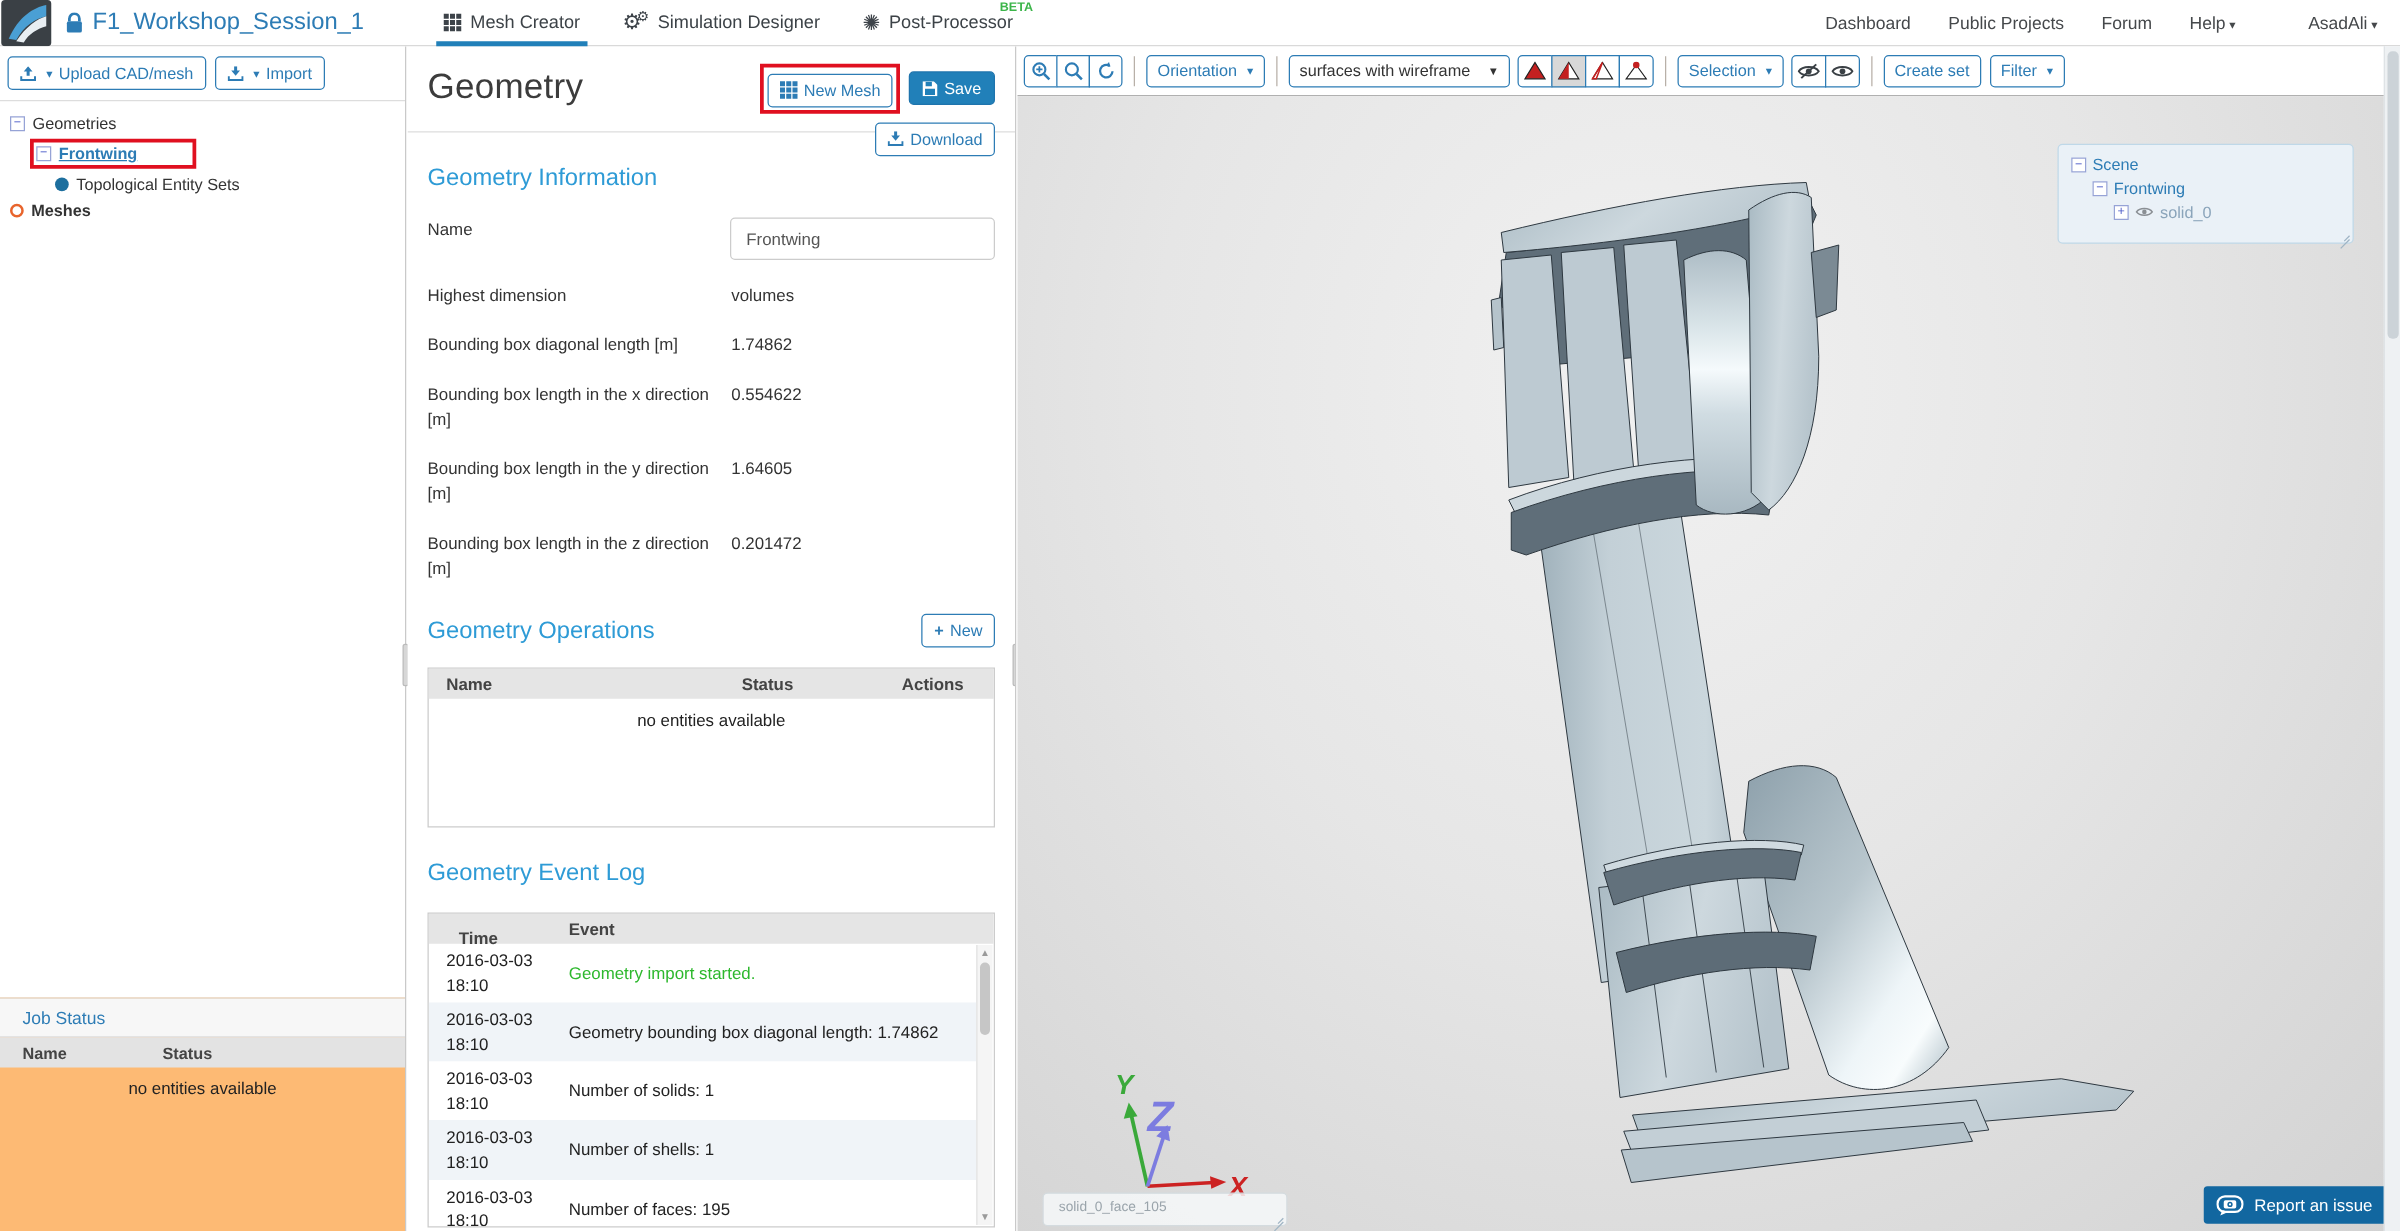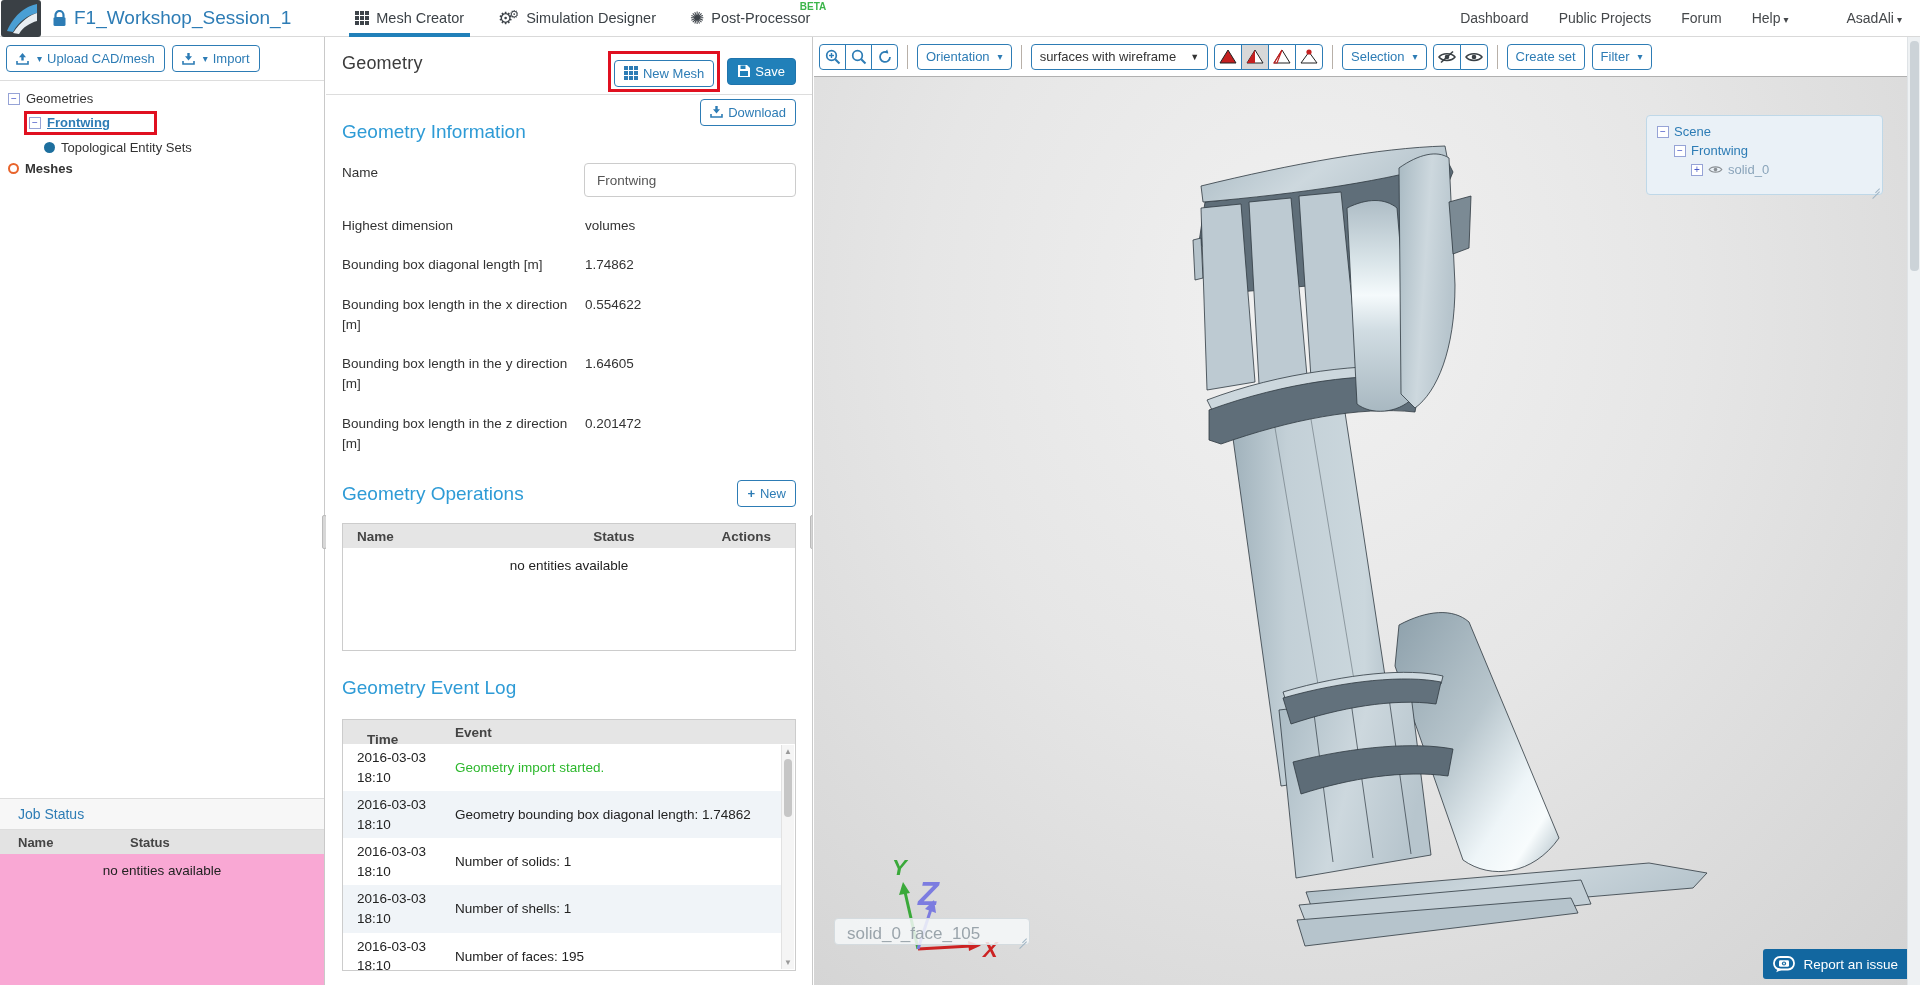--- a/index.html
+++ b/index.html
@@ -32,30 +32,30 @@
   .btn-primary { display:inline-flex; align-items:center; gap:5px; border:1px solid #1f74ad; color:#fff; background:#2180b9; border-radius:4px; font-size:13px; padding:4px 10px; height:27px; cursor:pointer; font-family:inherit; }
   .tree { padding:10px 0 0 8px; font-size:13px; color:#333; }
   .tree-row { display:flex; align-items:center; margin-bottom:5px; }
   .expander { display:inline-flex; align-items:center; justify-content:center; width:12px; height:12px; border:1px solid #96a3d6; background:#fff; color:#4a5ac8; font-size:10px; line-height:1; margin-right:6px; flex:0 0 12px; cursor:pointer; }
   .indent1 { margin-left:16px; } .indent2 { margin-left:36px; }
   .frontwing-annotation { display:inline-flex; align-items:center; border:3px solid #e01020; padding:1px 44px 2px 2px; }
   .tree-link { color:#2d7cb5; font-weight:bold; text-decoration:underline; cursor:pointer; }
   .dot-filled { width:11px; height:11px; border-radius:50%; background:#1d6f9e; margin-right:6px; flex:0 0 11px; }
   .dot-ring { width:11px; height:11px; border-radius:50%; border:2px solid #e8642c; background:#fff; margin-right:6px; flex:0 0 11px; }
   .sidebar-grip { position:absolute; right:-3px; top:478px; width:5px; height:34px; background:#d7d7d7; border:1px solid #bbb; border-radius:2px; cursor:col-resize; }
-  .job { position:absolute; left:0; right:0; bottom:0; height:187px; border-top:1px solid #ddd; background:#f9a8d4; }
+  .job { position:absolute; left:0; right:0; bottom:0; height:187px; border-top:1px solid #ddd; background:#fdba74; }
   .job-header { height:31px; background:#f7f7f7; border-bottom:1px solid #ddd; color:#2d7cb5; font-size:14px; padding:7px 0 0 18px; }
   .job-cols { height:24px; background:#e3e3e3; display:flex; font-size:13px; font-weight:bold; color:#444; align-items:center; }
   .job-cols .c1 { padding-left:18px; width:130px; }
   .job-empty { text-align:center; font-size:13.5px; color:#222; padding-top:9px; }
 
   
   .panel { position:absolute; left:326px; top:37px; bottom:0; width:487px; background:#fff; border-right:1px solid #c9c9c9; overflow:hidden; }
   .panel-inner { position:relative; padding:16px 16px 0 16px; }
-  .page-title { font-size:18px; font-weight:400; color:#3c3c3c; letter-spacing:.2px; }
+  .page-title { font-size:28px; font-weight:400; color:#3c3c3c; letter-spacing:.2px; }
   .header-buttons { position:absolute; top:14px; right:16px; display:flex; flex-direction:column; align-items:flex-end; gap:7px; }
   .hb-row { display:flex; gap:7px; align-items:center; }
   .newmesh-annotation { border:3px solid #e01020; padding:2px 3px; }
   .panel-divider { border:none; border-top:1px solid #ddd; margin:20px -16px 0 -16px; }
   .section-heading { color:#2e9bd6; font-size:19px; font-weight:400; margin:26px 0 20px 0; }
   .info-row { display:flex; align-items:flex-start; margin-bottom:19px; font-size:13.5px; color:#333; line-height:1.5; }
   .info-row .lbl { width:243px; padding-right:14px; }
   .info-row .val { flex:1; }
   .name-input { width:212px; height:34px; border:1px solid #ccc; border-radius:4px; padding:0 12px; font-size:13.5px; color:#555; font-family:inherit; }
   .sec-hrow { display:flex; align-items:center; justify-content:space-between; margin:26px 0 16px 0; }
@@ -100,21 +100,21 @@
   .solid-label { color:#8aa4ba; }
   .resize-handle { position:absolute; right:2px; bottom:2px; width:10px; height:10px; cursor:nwse-resize; }
   .resize-handle::before { content:""; position:absolute; right:0; bottom:0; width:10px; height:1px; background:#9fb4c4; transform:rotate(-45deg); transform-origin:right bottom; }
   .resize-handle::after { content:""; position:absolute; right:0; bottom:3px; width:6px; height:1px; background:#9fb4c4; transform:rotate(-45deg); transform-origin:right bottom; }
 
   .model-svg { position:absolute; left:287px; top:33px; }
 
   .axes-triad { position:absolute; left:42px; top:770px; }
   .axis-label { font-weight:bold; font-style:italic; }
 
-  .face-label-box { position:absolute; left:20px; top:841px; width:196px; height:27px; background:rgba(246,248,249,.85); border:1px solid #d4dbdf; border-radius:4px; color:#9aa4ab; font-size:17px; padding:5px 0 0 12px; }
+  .face-label-box { position:absolute; left:20px; top:877px; width:196px; height:27px; background:rgba(246,248,249,.85); border:1px solid #d4dbdf; border-radius:4px; color:#9aa4ab; font-size:11px; padding:5px 0 0 12px; }
 
   .report-btn { position:absolute; right:8px; bottom:6px; height:30px; background:#1267a0; color:#fff; border:none; border-radius:3px; font-size:13.5px; display:inline-flex; align-items:center; gap:8px; padding:0 14px 0 10px; cursor:pointer; font-family:inherit; }
 
   .page-scrollbar { position:absolute; right:0; top:37px; bottom:0; width:13px; background:#eef1f3; border-left:1px solid #dfe3e6; z-index:40; }
   .page-thumb { position:absolute; left:2px; top:4px; width:9px; height:230px; background:#ccd3d8; border-radius:4px; cursor:pointer; }
 </style>
 </head>
 <body>
 
 <div class="app">

